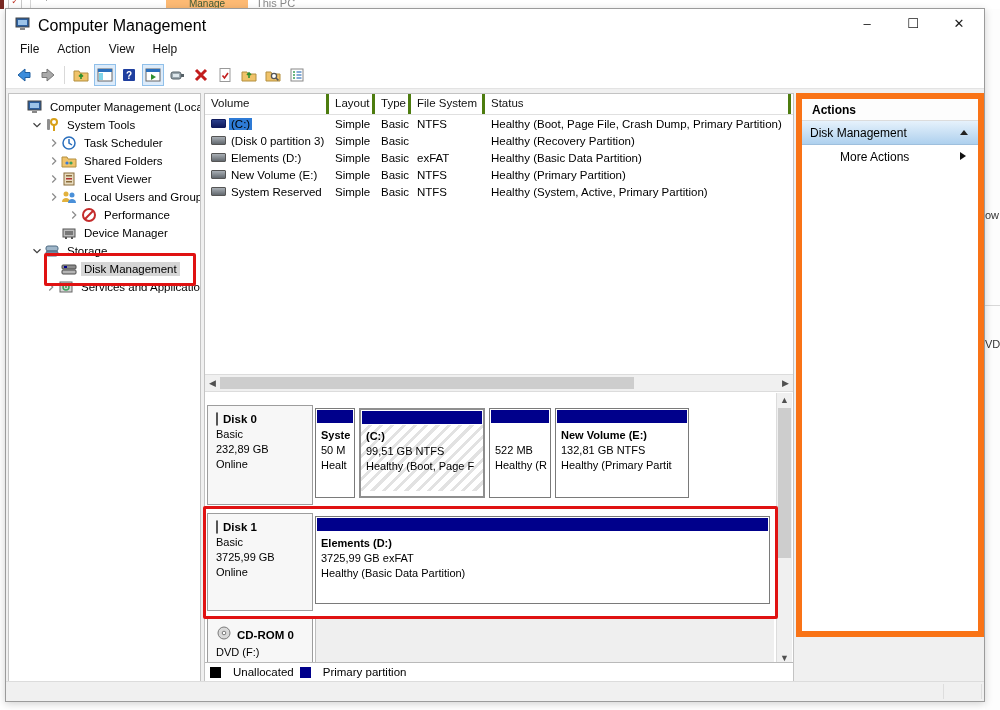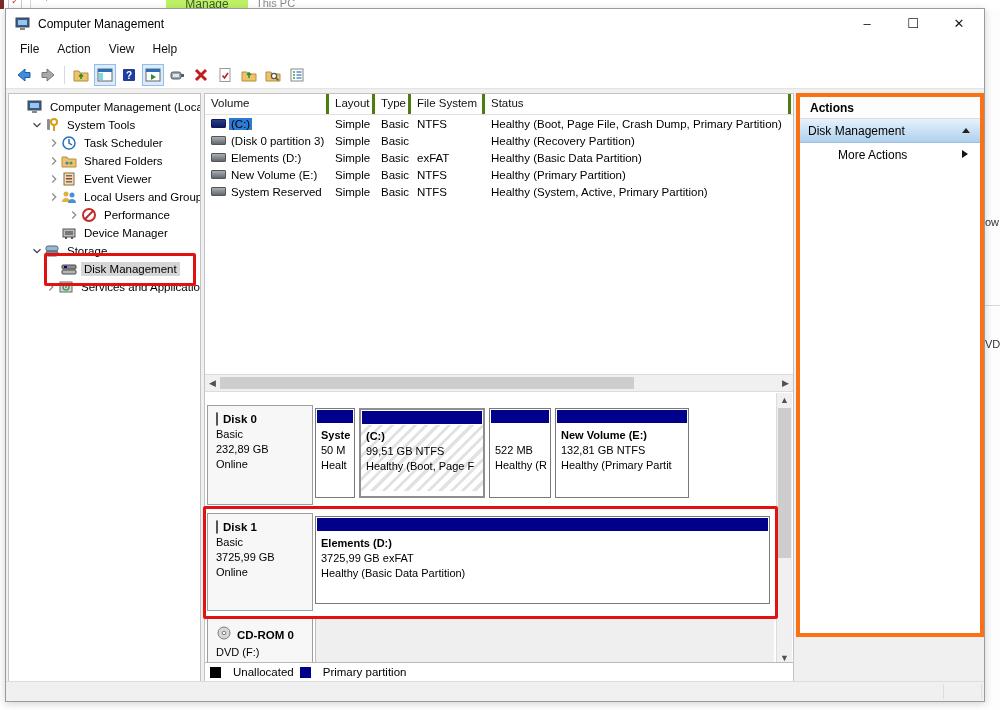--- a/index.html
+++ b/index.html
@@ -5,34 +5,34 @@
   html,body{margin:0;padding:0;background:#fff;}
   #stage{position:relative;width:1000px;height:710px;overflow:hidden;
          font-family:"Liberation Sans","DejaVu Sans",sans-serif;font-size:12px;color:#000;background:#fff;}
   
   #bg-top{position:absolute;left:0;top:0;width:1000px;height:9px;background:#fff;overflow:hidden;}
   #bg-maroon{position:absolute;left:0;top:0;width:4px;height:9px;background:#7a2a24;}
   #bg-qat-check{position:absolute;left:8px;top:-6px;width:12px;height:13px;border:1px solid #c9c9c9;background:#fff;
                 color:#c0392b;font-size:9px;line-height:13px;text-align:center;}
   #bg-qat-sep{position:absolute;left:30px;top:0;width:1px;height:9px;background:#d5d5d5;}
   #bg-qat-caret{position:absolute;left:44px;top:-8px;font-size:10px;color:#555;}
-  #bg-manage-tab{position:absolute;left:166px;top:0;width:82px;height:9px;background:#bef264;
-                 color:#3f5a33;font-size:12px;text-align:center;line-height:8px;overflow:hidden;}
+  #bg-manage-tab{position:absolute;left:166px;top:0;width:82px;height:9px;background:#fdba74;
+                 color:#3f5a33;font-size:10px;text-align:center;line-height:8px;overflow:hidden;}
   #bg-thispc-tab{position:absolute;left:256px;top:-3px;color:#8a8a8a;font-size:11px;}
   #bg-right{position:absolute;left:985px;top:9px;width:15px;height:701px;background:#fdfdfd;overflow:hidden;}
   #bg-right-line{position:absolute;left:0;top:296px;width:15px;height:1px;background:#d8d8d8;}
   .bg-frag{position:absolute;left:0;color:#333;font-size:11px;}
-  #bg-frag-top{top:207px;}
+  #bg-frag-top{top:200px;}
   #bg-frag-bottom{top:329px;}
   
   #win{position:absolute;left:5px;top:8px;width:980px;height:694px;background:#fff;
        border:1px solid #9b9b9b;box-shadow:0 2px 8px rgba(0,0,0,.18);box-sizing:border-box;}
   #titlebar{position:absolute;left:0;top:0;width:100%;height:30px;background:#fff;}
   #title-icon{position:absolute;left:9px;top:7px;width:16px;height:16px;}
-  #title-text{position:absolute;left:32px;top:8px;font-size:12px;color:#000;}
+  #title-text{position:absolute;left:32px;top:8px;font-size:16px;color:#000;}
   .win-btn{position:absolute;top:0;width:46px;height:30px;text-align:center;line-height:30px;
            font-size:13px;color:#1a1a1a;cursor:default;}
   #btn-min{right:94px;} #btn-max{right:48px;} #btn-close{right:2px;}
   
   #menubar{position:absolute;left:0;top:30px;width:100%;height:22px;background:#fff;}
   .menu-item{display:inline-block;padding:3px 9px;font-size:12px;color:#111;}
   #menubar{padding-left:5px;box-sizing:border-box;}
   
   #toolbar{position:absolute;left:0;top:52px;width:100%;height:28px;background:#fff;
            border-bottom:1px solid #e3e3e3;display:flex;align-items:center;padding-left:6px;box-sizing:border-box;}
@@ -89,21 +89,21 @@
   #vs-up{position:absolute;top:0;left:0;width:15px;height:14px;color:#505050;font-size:9px;line-height:14px;text-align:center;}
   #vs-down{position:absolute;bottom:0;left:0;width:15px;height:14px;color:#505050;font-size:9px;line-height:14px;text-align:center;}
   #vs-thumb{position:absolute;top:15px;left:1px;width:13px;height:150px;background:#cdcdcd;}
   
   #legend{position:absolute;left:0;bottom:0;width:588px;height:19px;border-top:1px solid #b9b9b9;
           background:#fff;display:flex;align-items:center;padding-left:5px;box-sizing:border-box;gap:6px;}
   .legend-item{display:flex;align-items:center;gap:12px;font-size:11.5px;}
   .legend-swatch{width:11px;height:11px;display:inline-block;}
   
   #actions-panel{position:absolute;left:790px;top:4px;width:188px;height:544px;background:#fff;
-                 border:4px solid #f97316;box-sizing:border-box;}
+                 border:6px solid #f97316;box-sizing:border-box;}
   #actions-header{height:22px;border-bottom:1px solid #dcdcdc;font-weight:bold;font-size:12px;
                   padding:4px 0 0 10px;box-sizing:border-box;background:#fdfdfd;}
   #actions-group{position:relative;height:24px;background:linear-gradient(#e6f2fc,#aed0ee);
                  border-bottom:1px solid #9ebfdd;font-size:12px;padding:5px 0 0 8px;box-sizing:border-box;}
   #actions-group .caret-up{position:absolute;right:10px;top:9px;width:0;height:0;
                  border-left:4px solid transparent;border-right:4px solid transparent;border-bottom:5px solid #222;}
   #actions-more{position:relative;height:22px;font-size:12px;padding:5px 0 0 38px;box-sizing:border-box;}
   #actions-more .caret-right{position:absolute;right:12px;top:7px;width:0;height:0;
                  border-top:4px solid transparent;border-bottom:4px solid transparent;border-left:6px solid #111;}
   

